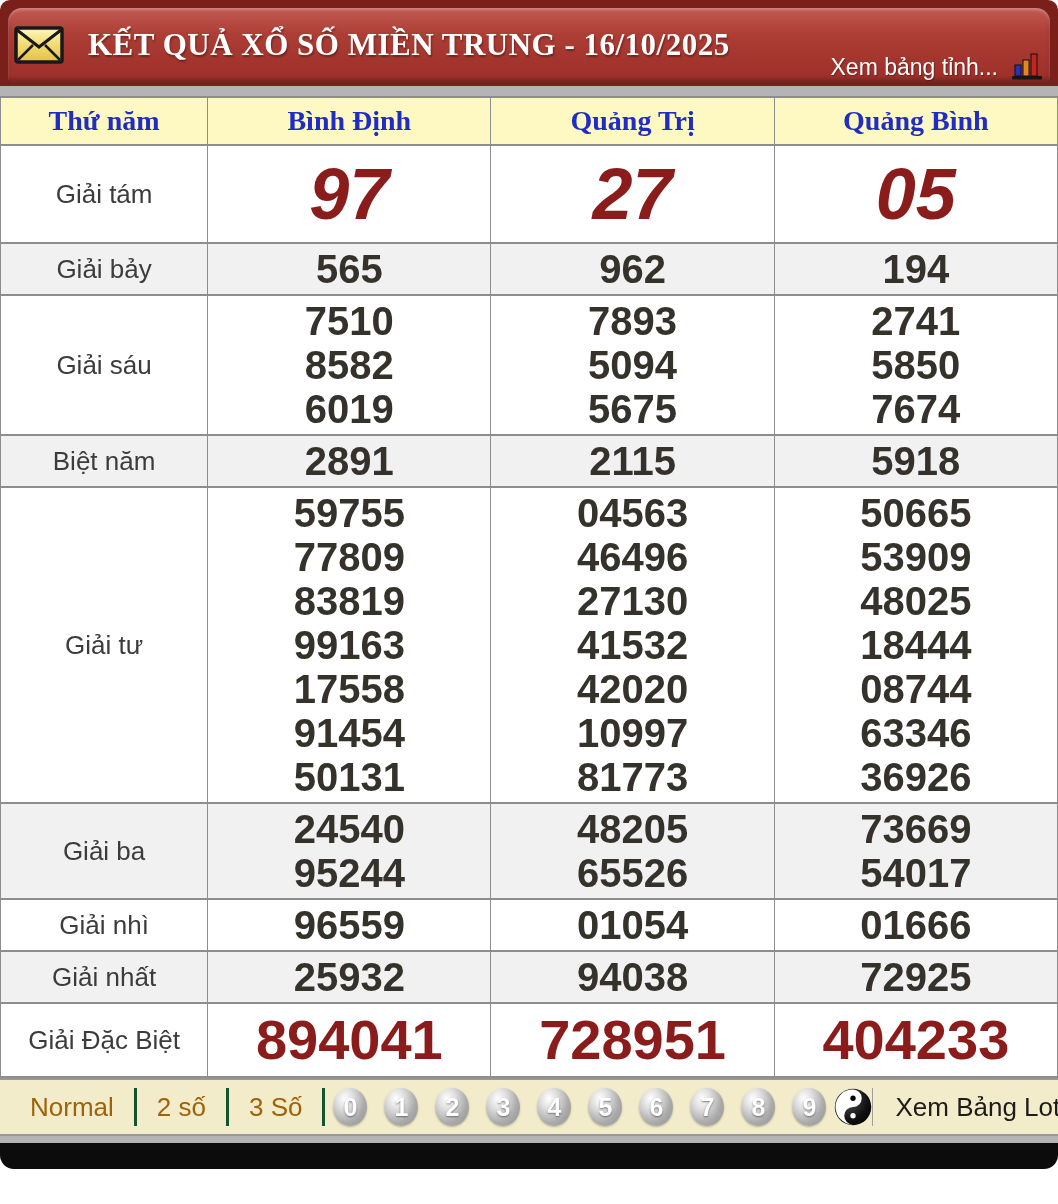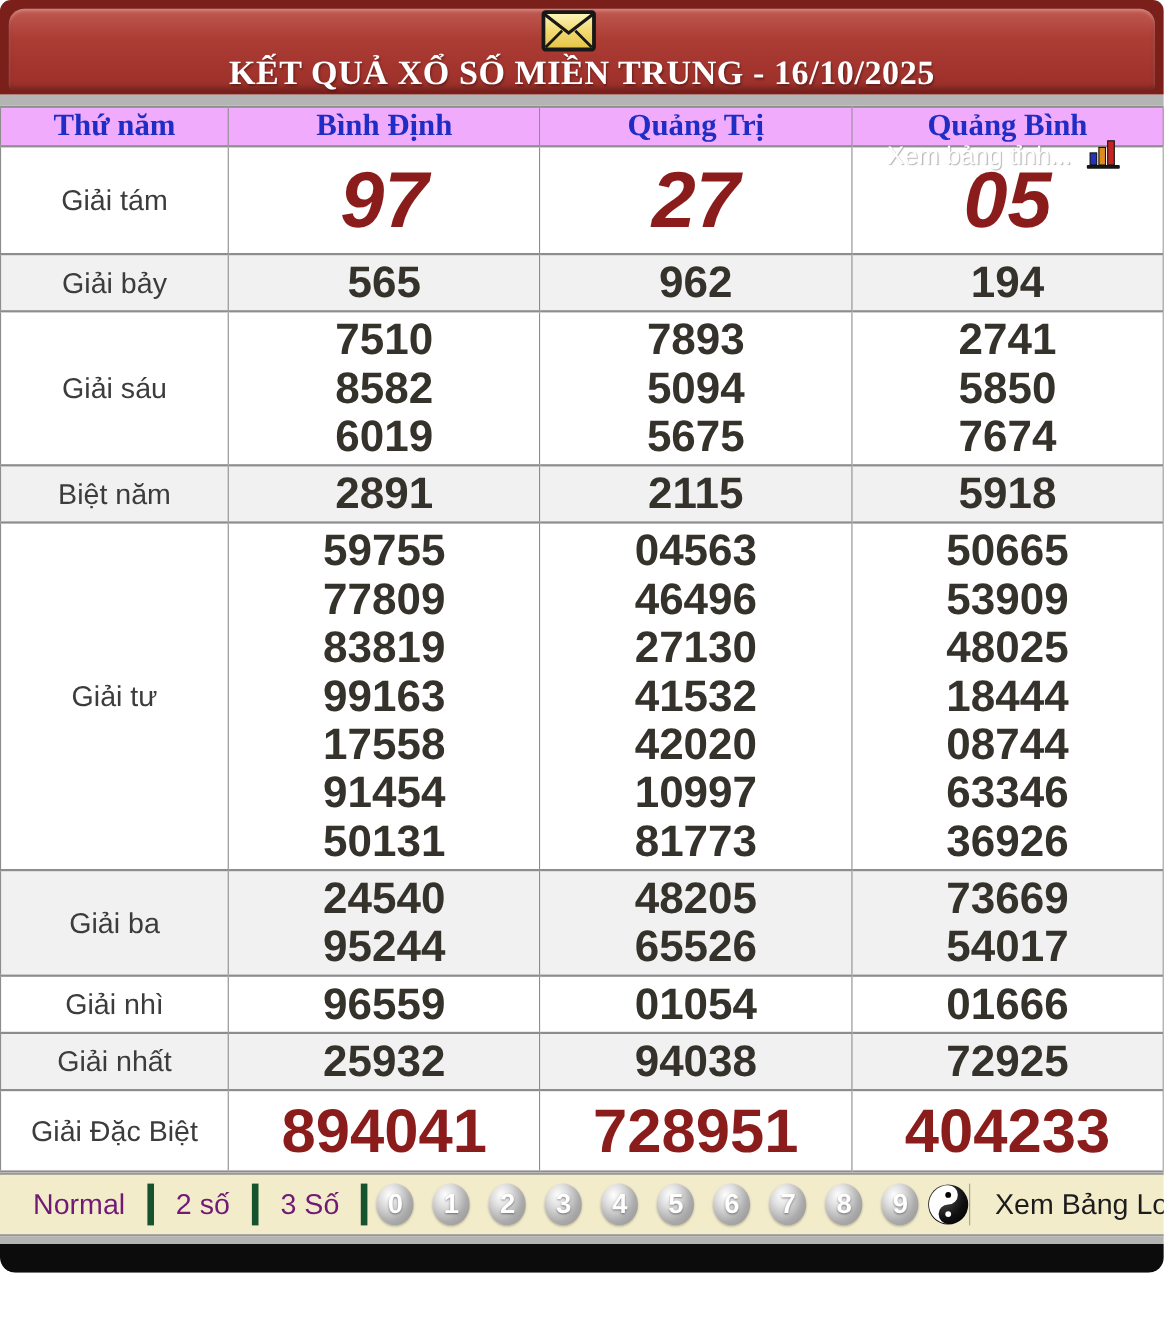--- a/index.html
+++ b/index.html
@@ -5,56 +5,56 @@
   html,body{margin:0;padding:0;background:#ffffff;}
   body{width:1058px;font-family:"Liberation Sans",sans-serif;-webkit-font-smoothing:antialiased;}
   .widget{width:1058px;}
 
   
   .header-outer{position:relative;height:86px;background:#7b1f1a;border-radius:10px 10px 0 0;}
   .header-bar{position:absolute;top:8px;left:8px;right:8px;bottom:4px;
     background:linear-gradient(180deg,#c05a51 0%,#ad3e36 35%,#a4352e 70%,#9c2f2a 100%);
     border-radius:14px 14px 5px 5px;
     box-shadow:inset 0 2px 3px rgba(255,255,255,.28), inset 0 -3px 4px rgba(0,0,0,.25);
-    display:flex;align-items:center;padding:0 30px;flex-direction:column;}
+    display:flex;align-items:center;padding:0 6px;}
   .env-icon{flex:0 0 auto;margin-right:24px;display:flex;}
   .title{font-family:"Liberation Serif",serif;font-weight:bold;font-size:31px;color:#ffffff;
     letter-spacing:.5px;text-shadow:1px 2px 2px rgba(0,0,0,.35);white-space:nowrap;}
   .header-right{margin-left:auto;display:flex;align-items:flex-end;gap:12px;margin-top:41px;}
   .header-link{color:#ffffff;font-size:23px;cursor:pointer;text-shadow:1px 1px 1px rgba(0,0,0,.3);}
   .chart-icon{display:flex;cursor:pointer;}
 
   .gray-strip{height:10px;background:#b4b4b4;}
 
   
   table.results{width:1058px;border-collapse:collapse;table-layout:fixed;background:#ffffff;}
   table.results col.c-label{width:207px;}
   table.results col.c-data{width:283px;}
   table.results th,table.results td{
     border:1px solid #8d8d8d;border-top-width:2px;border-bottom-width:2px;
     text-align:center;vertical-align:middle;padding:0;}
-  tr.head-row{height:36px;background:#f0abfc;}
+  tr.head-row{height:48px;background:#fef9c3;}
   tr.head-row th{font-family:"Liberation Serif",serif;font-weight:bold;font-size:28px;color:#1f2dc4;}
   tr.code-row{height:48px;background:#f1f1f1;}
   tr.code-row .date-cell{font-family:"Liberation Serif",serif;font-weight:bold;font-size:27px;color:#101010;}
   tr.code-row td{font-family:"Liberation Serif",serif;font-size:28px;color:#3a3a3a;}
   tr.prize-row{background:#ffffff;}
   tr.prize-row.shade{background:#f1f1f1;}
   tr.prize-row th.label{font-weight:normal;font-size:26px;color:#3c3c3c;padding:6px 4px;}
   tr.prize-row td{padding:3px 0;}
   .num{font-weight:bold;color:#35322b;}
   .num-md{font-size:40px;line-height:44px;}
   .num-xl{font-size:72px;line-height:90px;color:#8b1c1c;font-style:italic;}
   .num-lg{font-size:56px;line-height:66px;color:#8b1c1c;}
 
   
   .footer-bar{height:54px;background:#f3ecca;border-top:2px solid #989898;border-bottom:2px solid #989898;
     display:flex;align-items:center;padding:0 10px;}
-  .mode{font-size:26px;color:#701a75;padding:0 20px;height:38px;display:flex;align-items:center;
-    border-right:6px solid #14532d;cursor:pointer;white-space:nowrap;}
+  .mode{font-size:26px;color:#a16207;padding:0 20px;height:38px;display:flex;align-items:center;
+    border-right:3px solid #14532d;cursor:pointer;white-space:nowrap;}
   .balls{flex:1;display:flex;align-items:center;justify-content:center;gap:17px;padding:0 8px;}
   .ball{width:34px;height:38px;border:none;border-radius:50%;
     background:radial-gradient(ellipse at 35% 28%,#ffffff 0%,#dedede 28%,#ababab 62%,#8f8f8f 100%);
     color:#ffffff;font-family:"Liberation Sans",sans-serif;font-weight:bold;font-size:25px;
     display:flex;align-items:center;justify-content:center;cursor:pointer;
     text-shadow:0 1px 2px rgba(0,0,0,.45);box-shadow:0 1px 2px rgba(0,0,0,.25);}
   .yinyang{width:38px;height:38px;cursor:pointer;display:flex;}
   .loto-link{font-size:26px;color:#1c1c1c;padding:0 14px 0 22px;height:38px;display:flex;align-items:center;
     border-left:1px solid #9f9f9f;cursor:pointer;white-space:nowrap;}
 

